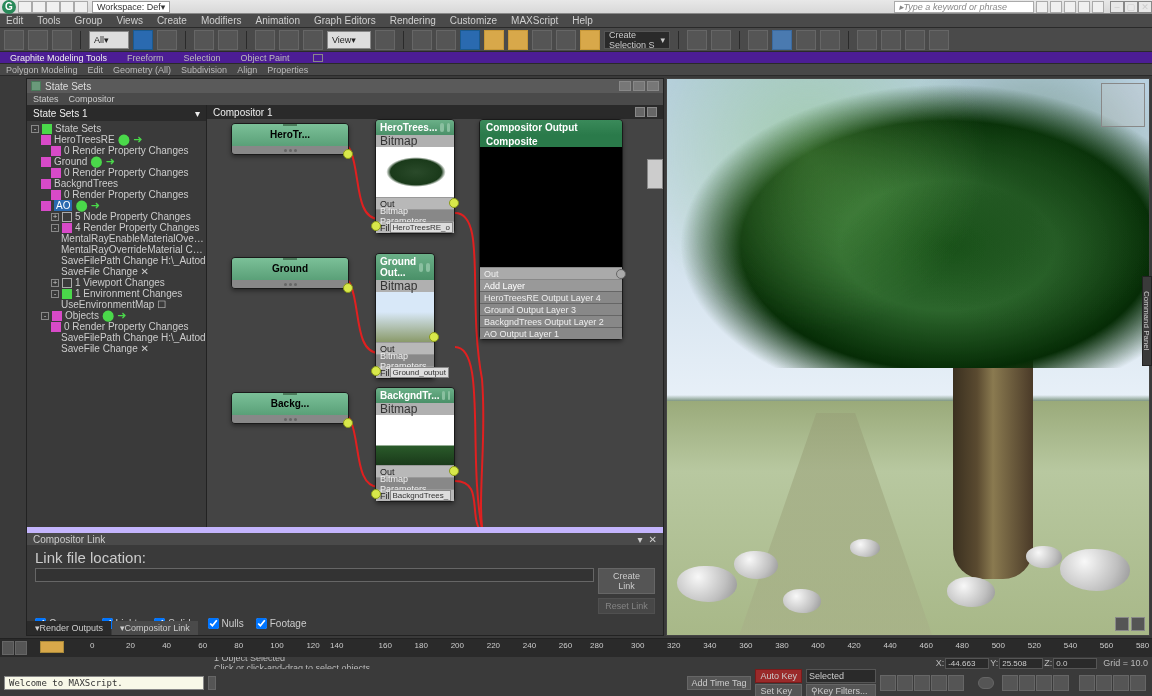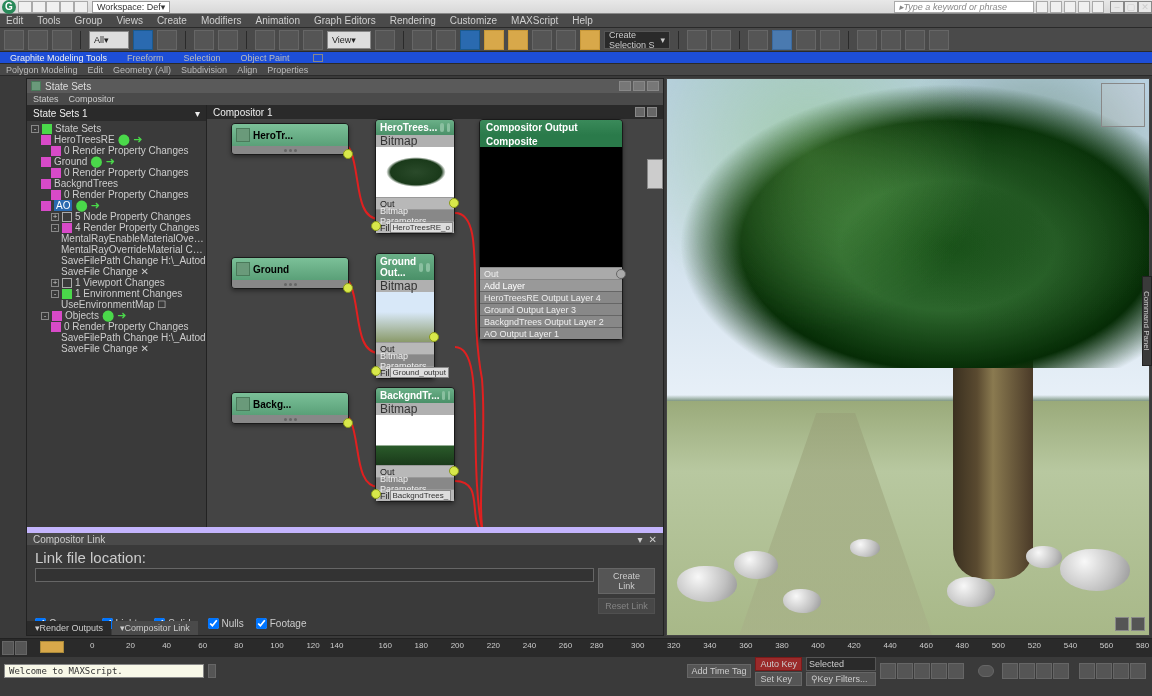--- a/index.html
+++ b/index.html
@@ -22,21 +22,21 @@
 
 .toolbar-row { height: 24px; background: #4a4a4a; display: flex; align-items: center; padding: 0 4px; gap: 4px; border-bottom: 1px solid #2a2a2a; }
 .toolbar-row .tb-btn { width: 20px; height: 20px; background: #555; border: 1px solid #666; }
 .toolbar-row .tb-btn.hl { background: #d8a84a; border-color: #c89838; }
 .toolbar-row .tb-btn.bl { background: #4a7ab0; border-color: #3a6aa0; }
 .toolbar-row .combo { height: 18px; background: #ddd; border: 1px solid #888; color: #222; display: inline-flex; align-items: center; padding: 0 4px; font-size: 9px; }
 .toolbar-row .sep { width:1px; height:18px; background:#2a2a2a; margin:0 4px; }
 .tb-btn.sel { background:#2a6ab0; border-color:#1a5a90; }
 
 
-.ribbon { height: 12px; background: #1d4ed8; display: flex; align-items: center; gap: 20px; padding: 0 10px; color: #bbb; font-size: 9px; border-bottom: 1px solid #2a2a2a; }
+.ribbon { height: 12px; background: #4c1d95; display: flex; align-items: center; gap: 20px; padding: 0 10px; color: #bbb; font-size: 9px; border-bottom: 1px solid #2a2a2a; }
 .ribbon .tab.active { color: #eee; }
 .ribbon2 { height: 12px; background: #484848; display: flex; align-items: center; gap: 10px; padding: 0 6px; color: #bbb; font-size: 9px; border-bottom: 1px solid #2a2a2a; }
 
 
 .main { position: absolute; top: 76px; left: 0; right: 0; bottom: 58px; display: flex; }
 .left-col { width: 666px; position: relative; }
 .state-sets-window { position: absolute; top: 2px; left: 26px; width: 638px; height: 558px; background: #3a3a3a; border: 1px solid #222; display: flex; flex-direction: column; }
 .ssw-title { height: 14px; background: #5a5a5a; display: flex; align-items: center; padding: 0 4px; gap: 4px; color: #ddd; }
 .ssw-title .winctrl { margin-left: auto; display: flex; gap: 2px; }
 .ssw-title .winctrl span { width: 12px; height: 10px; border: 1px solid #888; background: #777; display:inline-block; }
@@ -67,21 +67,21 @@
 .node .n-sub { background: #b0b0b0; color: #333; padding: 4px 4px; height: 12px; display: flex; align-items: center; font-size: 12px;}
 .node .n-preview { background: #000; height: 50px; }
 .node .n-row { background: #b8b8b8; color: #222; height: 12px; display:flex;align-items:center;padding:0 4px;font-size:9px;border-top:1px solid #999;}
 .node .n-row.dark { background:#888;color:#eee;}
 .node .n-input { background:#ddd; border:1px solid #888; color:#333; padding:0 2px; font-size:8px; margin-left:auto;}
 .port { position: absolute; width: 10px; height: 10px; background: #d8e84a; border: 1px solid #8a9a1a; border-radius: 50%; }
 .port.gray { background:#aaa;border-color:#666;}
 
 
 .snode { position:absolute; width:118px; border:1px solid #1a1a1a; border-radius:4px; box-shadow:0 2px 4px rgba(0,0,0,.4);}
-.snode .sn-title { background:linear-gradient(#7bc098,#5aa078); height:22px; display:flex;align-items:center;gap:3px;padding:0 4px;border-radius:3px 3px 0 0;}
+.snode .sn-title { background:linear-gradient(#7bc098,#5aa078); height:22px; display:flex;align-items:center;gap:3px;padding:0 4px;border-radius:3px 3px 0 0;flex-direction:column;}
 .snode .sn-title .lab{color:#000;font-weight:bold;font-size:10px;}
 .snode .sn-title .ic{width:14px;height:14px;background:#6a9a7a;border:1px solid #4a7a5a;}
 .snode .sn-bar{height:8px;background:#888;border-radius:0 0 3px 3px;display:flex;justify-content:center;align-items:center;gap:2px;}
 .snode .sn-bar span{width:3px;height:3px;background:#666;border-radius:50%;}
 
 
 svg.wires { position:absolute; top:14px; left:0; width:100%; height:100%; pointer-events:none;}
 svg.wires path { stroke:#e02020; stroke-width:2; fill:none; }
 
 
@@ -601,20 +601,35 @@
         <span class="tk" style="left: 895.6px;">480</span>
         <span class="tk" style="left: 931.667px;">500</span>
         <span class="tk" style="left: 967.733px;">520</span>
         <span class="tk" style="left: 1003.8px;">540</span>
         <span class="tk" style="left: 1039.87px;">560</span>
         <span class="tk" style="left: 1075.93px;">580</span>
       </div>
   </div>
   <div style="display:flex;height:40px">
     <div style="display:flex;flex-direction:column;flex:1">
+      <div class="status-row">
+        <div class="mid-status" style="margin-left:206px">
+          <span>1 Object Selected</span>
+          <span>Click or click-and-drag to select objects</span>
+        </div>
+        <div class="coord">
+          <span>X:</span>
+            <span class="fld">-44.663</span>
+          <span>Y:</span>
+            <span class="fld">25.508</span>
+          <span>Z:</span>
+            <span class="fld">0.0</span>
+        </div>
+        <span class="grid">Grid = 10.0</span>
+      </div>
       <div class="anim-row">
         <span class="prompt">Welcome to MAXScript.</span>
         <div style="width:8px;height:14px;background:#555;border:1px solid #666"></div>
         <div class="right-ctrls">
           <span class="btn">Add Time Tag</span>
           <div style="display:flex;flex-direction:column;gap:1px">
             <span class="btn red">Auto Key</span>
             <span class="btn">Set Key</span>
           </div>
           <div style="display:flex;flex-direction:column;gap:1px">

